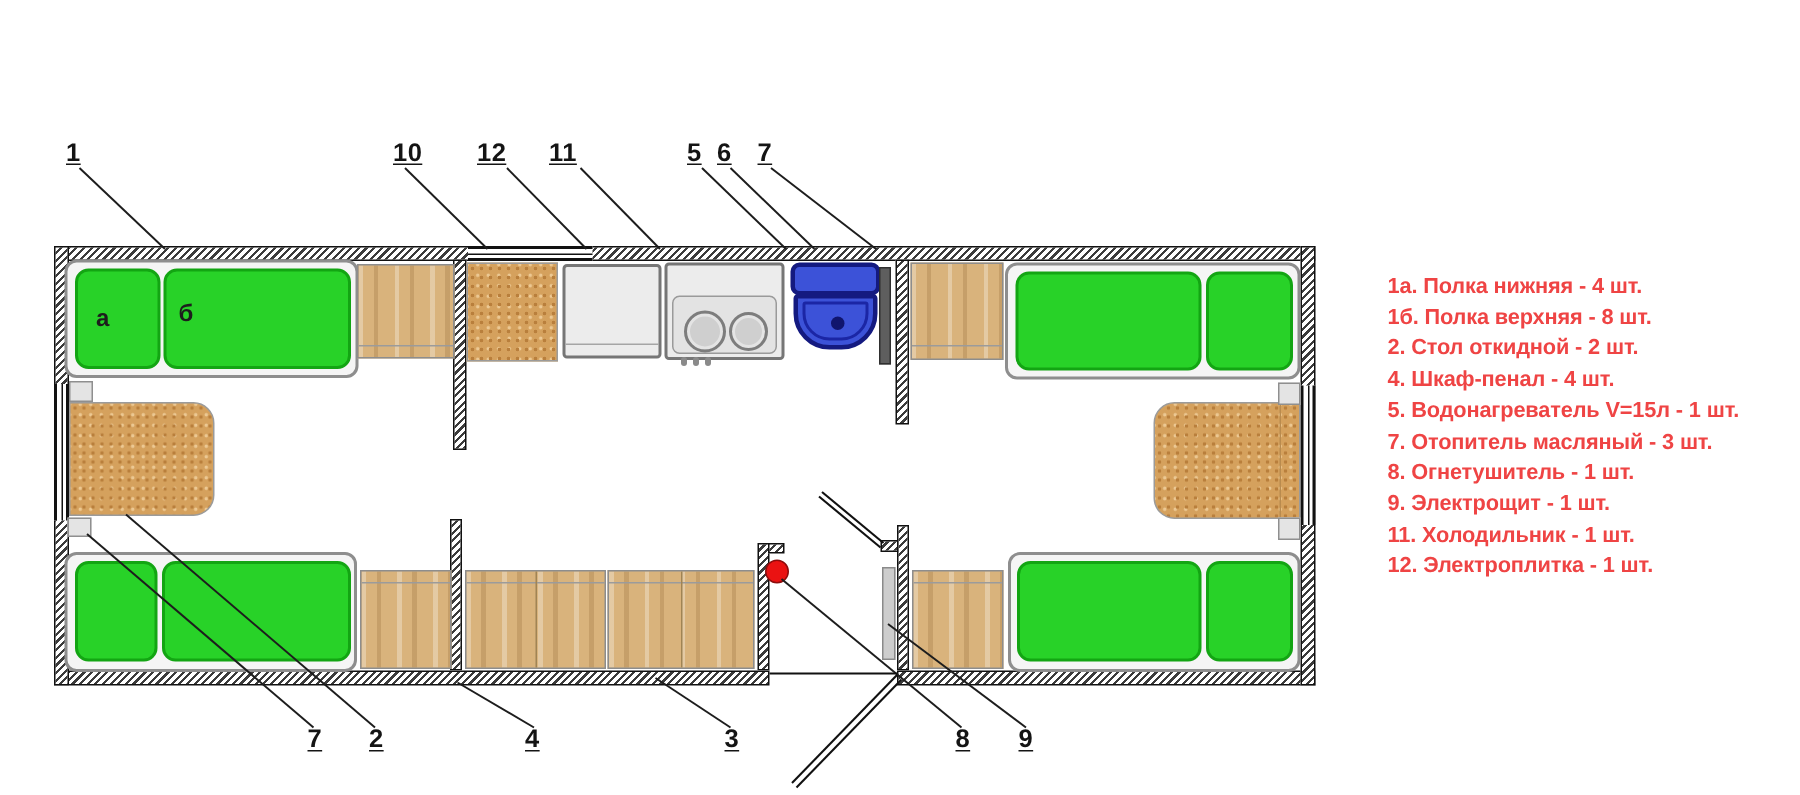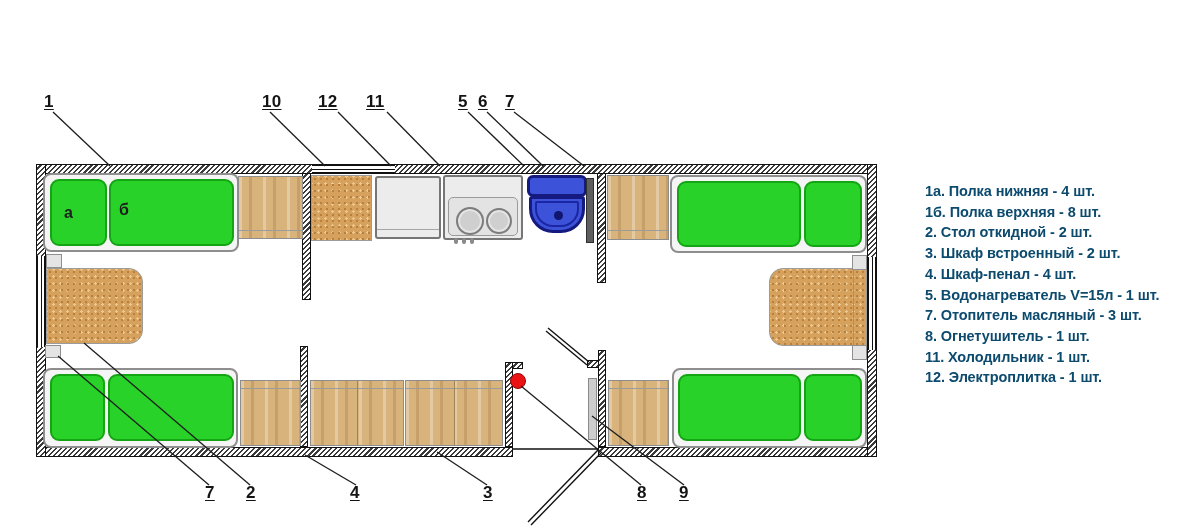--- a/index.html
+++ b/index.html
@@ -32,21 +32,21 @@
   .gray-box{background:#ececec;border:2px solid #767676;border-radius:3px;}
   .small-sq{background:#e4e4e4;border:1.5px solid #8f8f8f;}
   .burner{position:absolute;border-radius:50%;background:#cfcfcf;border:2px solid #7d7d7d;
         box-shadow:inset 0 0 0 2px #e4e4e4;}
   .knob{position:absolute;width:4px;height:6px;background:#8a8a8a;border-radius:2px;}
 
   .callout{position:absolute;font:700 17px "Liberation Sans",sans-serif;color:#141414;
         text-decoration:underline;text-underline-offset:2px;letter-spacing:.3px;}
 
   .legend{position:absolute;left:925px;top:181px;font:700 14.5px/20.7px "Liberation Sans",sans-serif;
-        color:#0c4a6e;white-space:nowrap;letter-spacing:-0.1px;}
+        color:#ef4444;white-space:nowrap;letter-spacing:-0.1px;}
 
   svg.overlay{position:absolute;left:0;top:0;pointer-events:none;}
 </style>
 </head>
 <body>
 
 <div class="stage">
 
   <div class="abs wall" style="left:36px;top:164px;width:841px;height:10px"></div>
   <div class="abs wall" style="left:36px;top:447px;width:477px;height:10px"></div>
@@ -176,22 +176,22 @@
   <span class="callout" style="left:246px;top:483px">2</span>
   <span class="callout" style="left:350px;top:483px">4</span>
   <span class="callout" style="left:483px;top:483px">3</span>
   <span class="callout" style="left:637px;top:483px">8</span>
   <span class="callout" style="left:679px;top:483px">9</span>
 
   <div class="legend">
     <div>1а. Полка нижняя - 4 шт.</div>
     <div>1б. Полка верхняя - 8 шт.</div>
     <div>2. Стол откидной - 2 шт.</div>
-    <div>3. Шкаф встроенный - 2 шт.</div>
     <div>4. Шкаф-пенал - 4 шт.</div>
     <div>5. Водонагреватель V=15л - 1 шт.</div>
     <div>7. Отопитель масляный - 3 шт.</div>
     <div>8. Огнетушитель - 1 шт.</div>
+    <div>9. Электрощит - 1 шт.</div>
     <div>11. Холодильник - 1 шт.</div>
     <div>12. Электроплитка - 1 шт.</div>
   </div>
 
 </div>
 
 </body></html>

